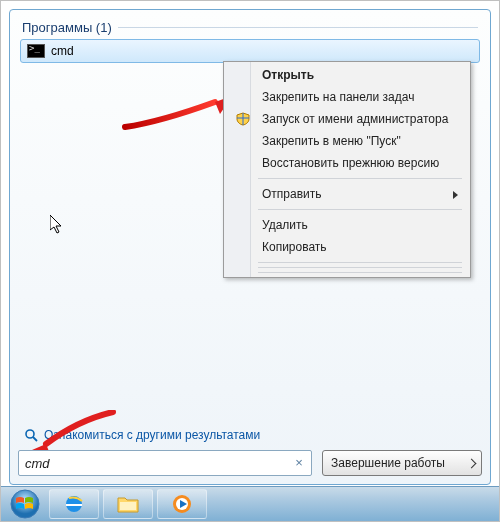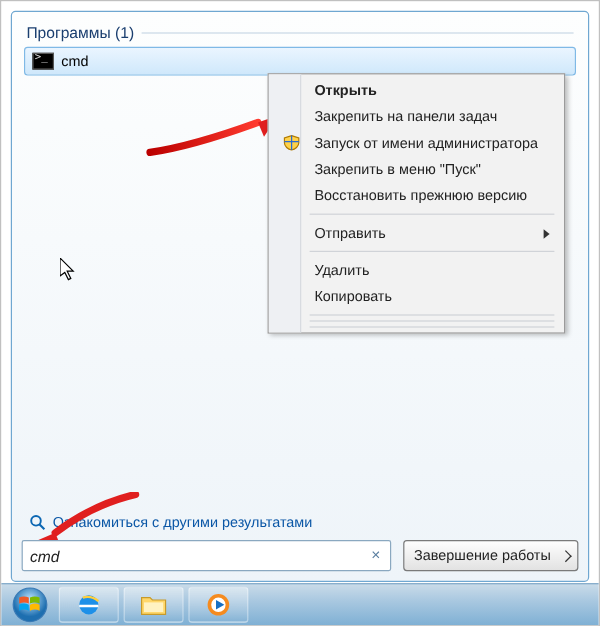--- a/index.html
+++ b/index.html
@@ -14,21 +14,21 @@
     border:1px solid #7fb9e6;border-radius:3px;}
   .cmd-icon{width:16px;height:12px;background:#000;border:1px solid #555;position:relative;}
   .cmd-icon::after{content:">_";color:#ddd;position:absolute;left:1px;top:-2px;font-size:9px;font-family:monospace;}
   .more-results{position:absolute;left:14px;bottom:42px;display:flex;align-items:center;gap:6px;color:#0b57a6;font-size:12px;}
   .mag{width:14px;height:14px;}
   .bottom-row{position:absolute;left:8px;right:8px;bottom:8px;display:flex;align-items:center;gap:10px;}
   .search-box{flex:1;display:flex;align-items:center;height:24px;background:#fff;border:1px solid #8aa8c0;border-radius:2px;padding:0 4px;}
   .search-box input{flex:1;border:none;outline:none;font-size:13px;font-style:italic;color:#222;background:transparent;padding:0 2px;}
   .clear-x{width:16px;height:16px;color:#5a7ea0;font-size:13px;line-height:16px;text-align:center;cursor:pointer;}
   .shutdown-btn{display:flex;align-items:center;height:24px;border:1px solid #7a7a7a;border-radius:3px;
-    background:linear-gradient(to bottom,#fefefe,#e2e2e2);padding:0 6px 0 8px;gap:6px;color:#222;cursor:pointer;}
+    background:linear-gradient(to bottom,#fefefe,#e2e2e2);padding:0 6px 0 8px;gap:20px;color:#222;cursor:pointer;}
   .shutdown-btn .arrow{width:6px;height:6px;border-right:1px solid #333;border-top:1px solid #333;transform:rotate(45deg);margin-left:3px;}
   
   .ctx{position:absolute;left:222px;top:60px;width:246px;background:#f2f2f2;border:1px solid #9b9b9b;
     box-shadow:2px 2px 4px rgba(0,0,0,.25);}
   .ctx .iconcol{position:absolute;left:0;top:0;bottom:0;width:26px;background:#eef0f3;border-right:1px solid #d8dbe0;}
   .ctx ul{list-style:none;margin:2px 6px;padding:0;position:relative;}
   .ctx li{position:relative;height:22px;line-height:22px;padding-left:32px;padding-right:8px;color:#222;white-space:nowrap;cursor:default;}
   .ctx li.bold{font-weight:bold;}
   .ctx li.sep{height:0;border-top:1px solid #d0d3d8;margin:4px 2px 4px 28px;padding:0;}
   .ctx li .sub{position:absolute;right:6px;top:8px;width:0;height:0;border-top:4px solid transparent;border-bottom:4px solid transparent;border-left:5px solid #333;}

